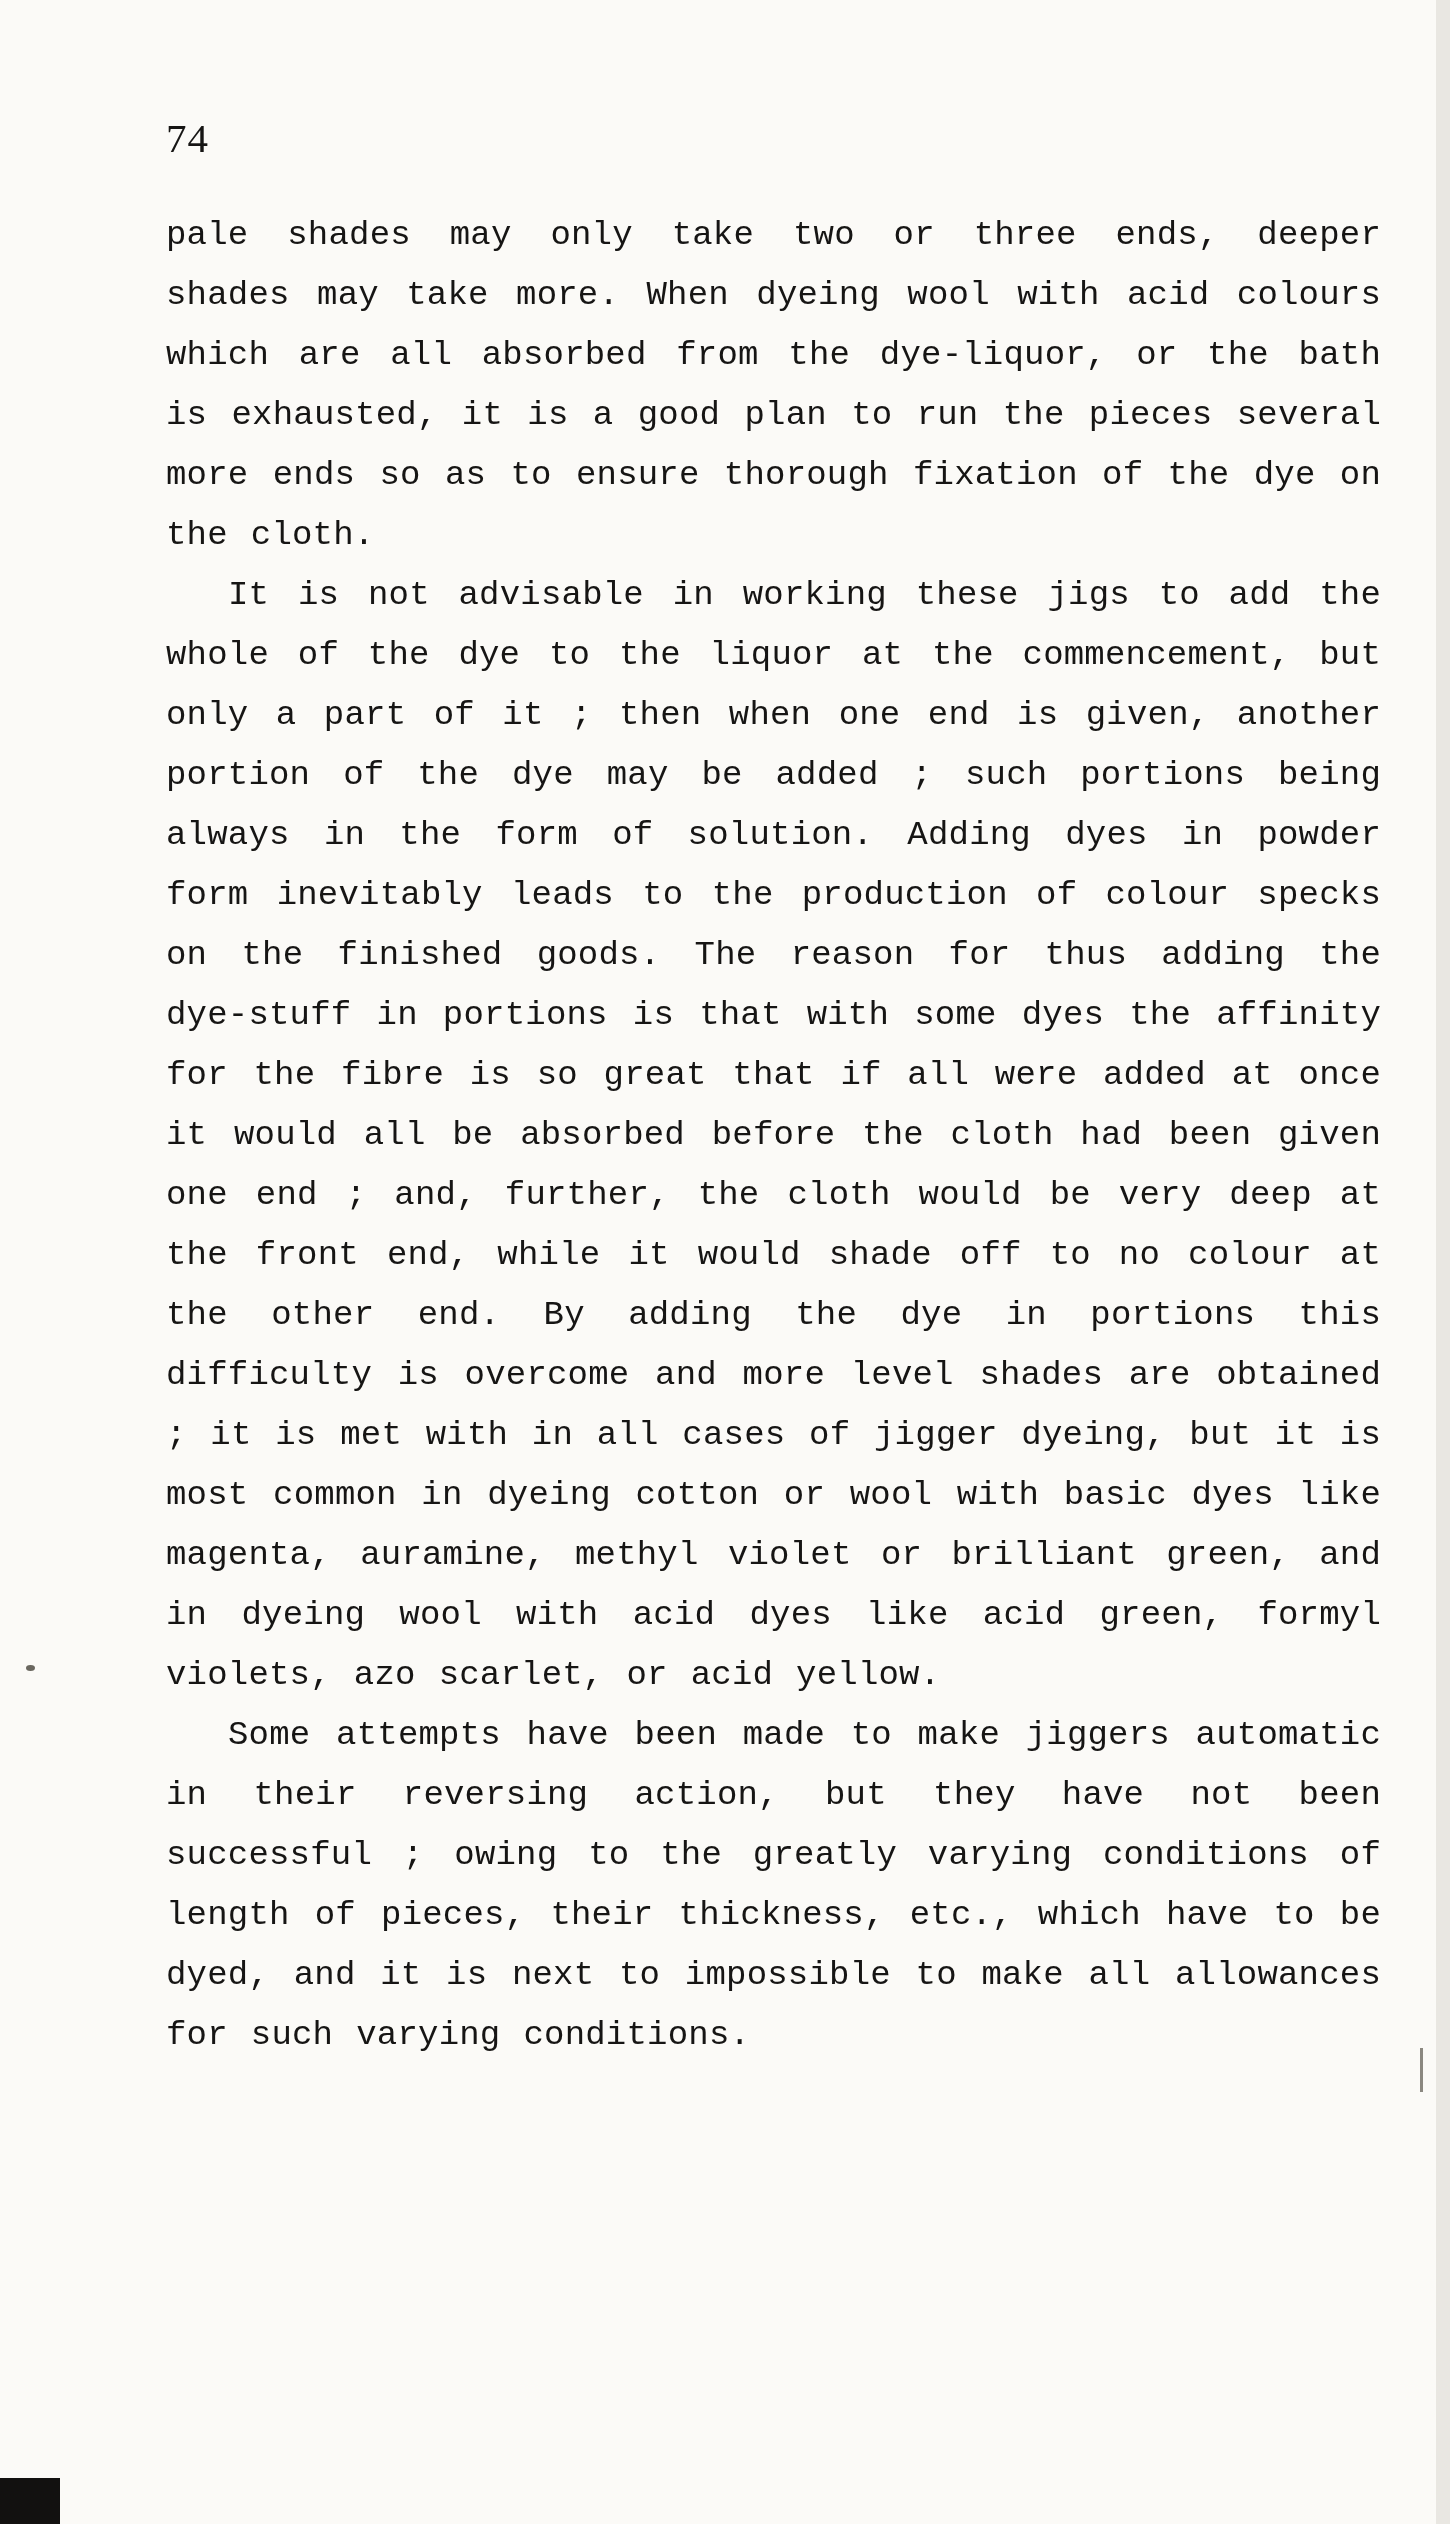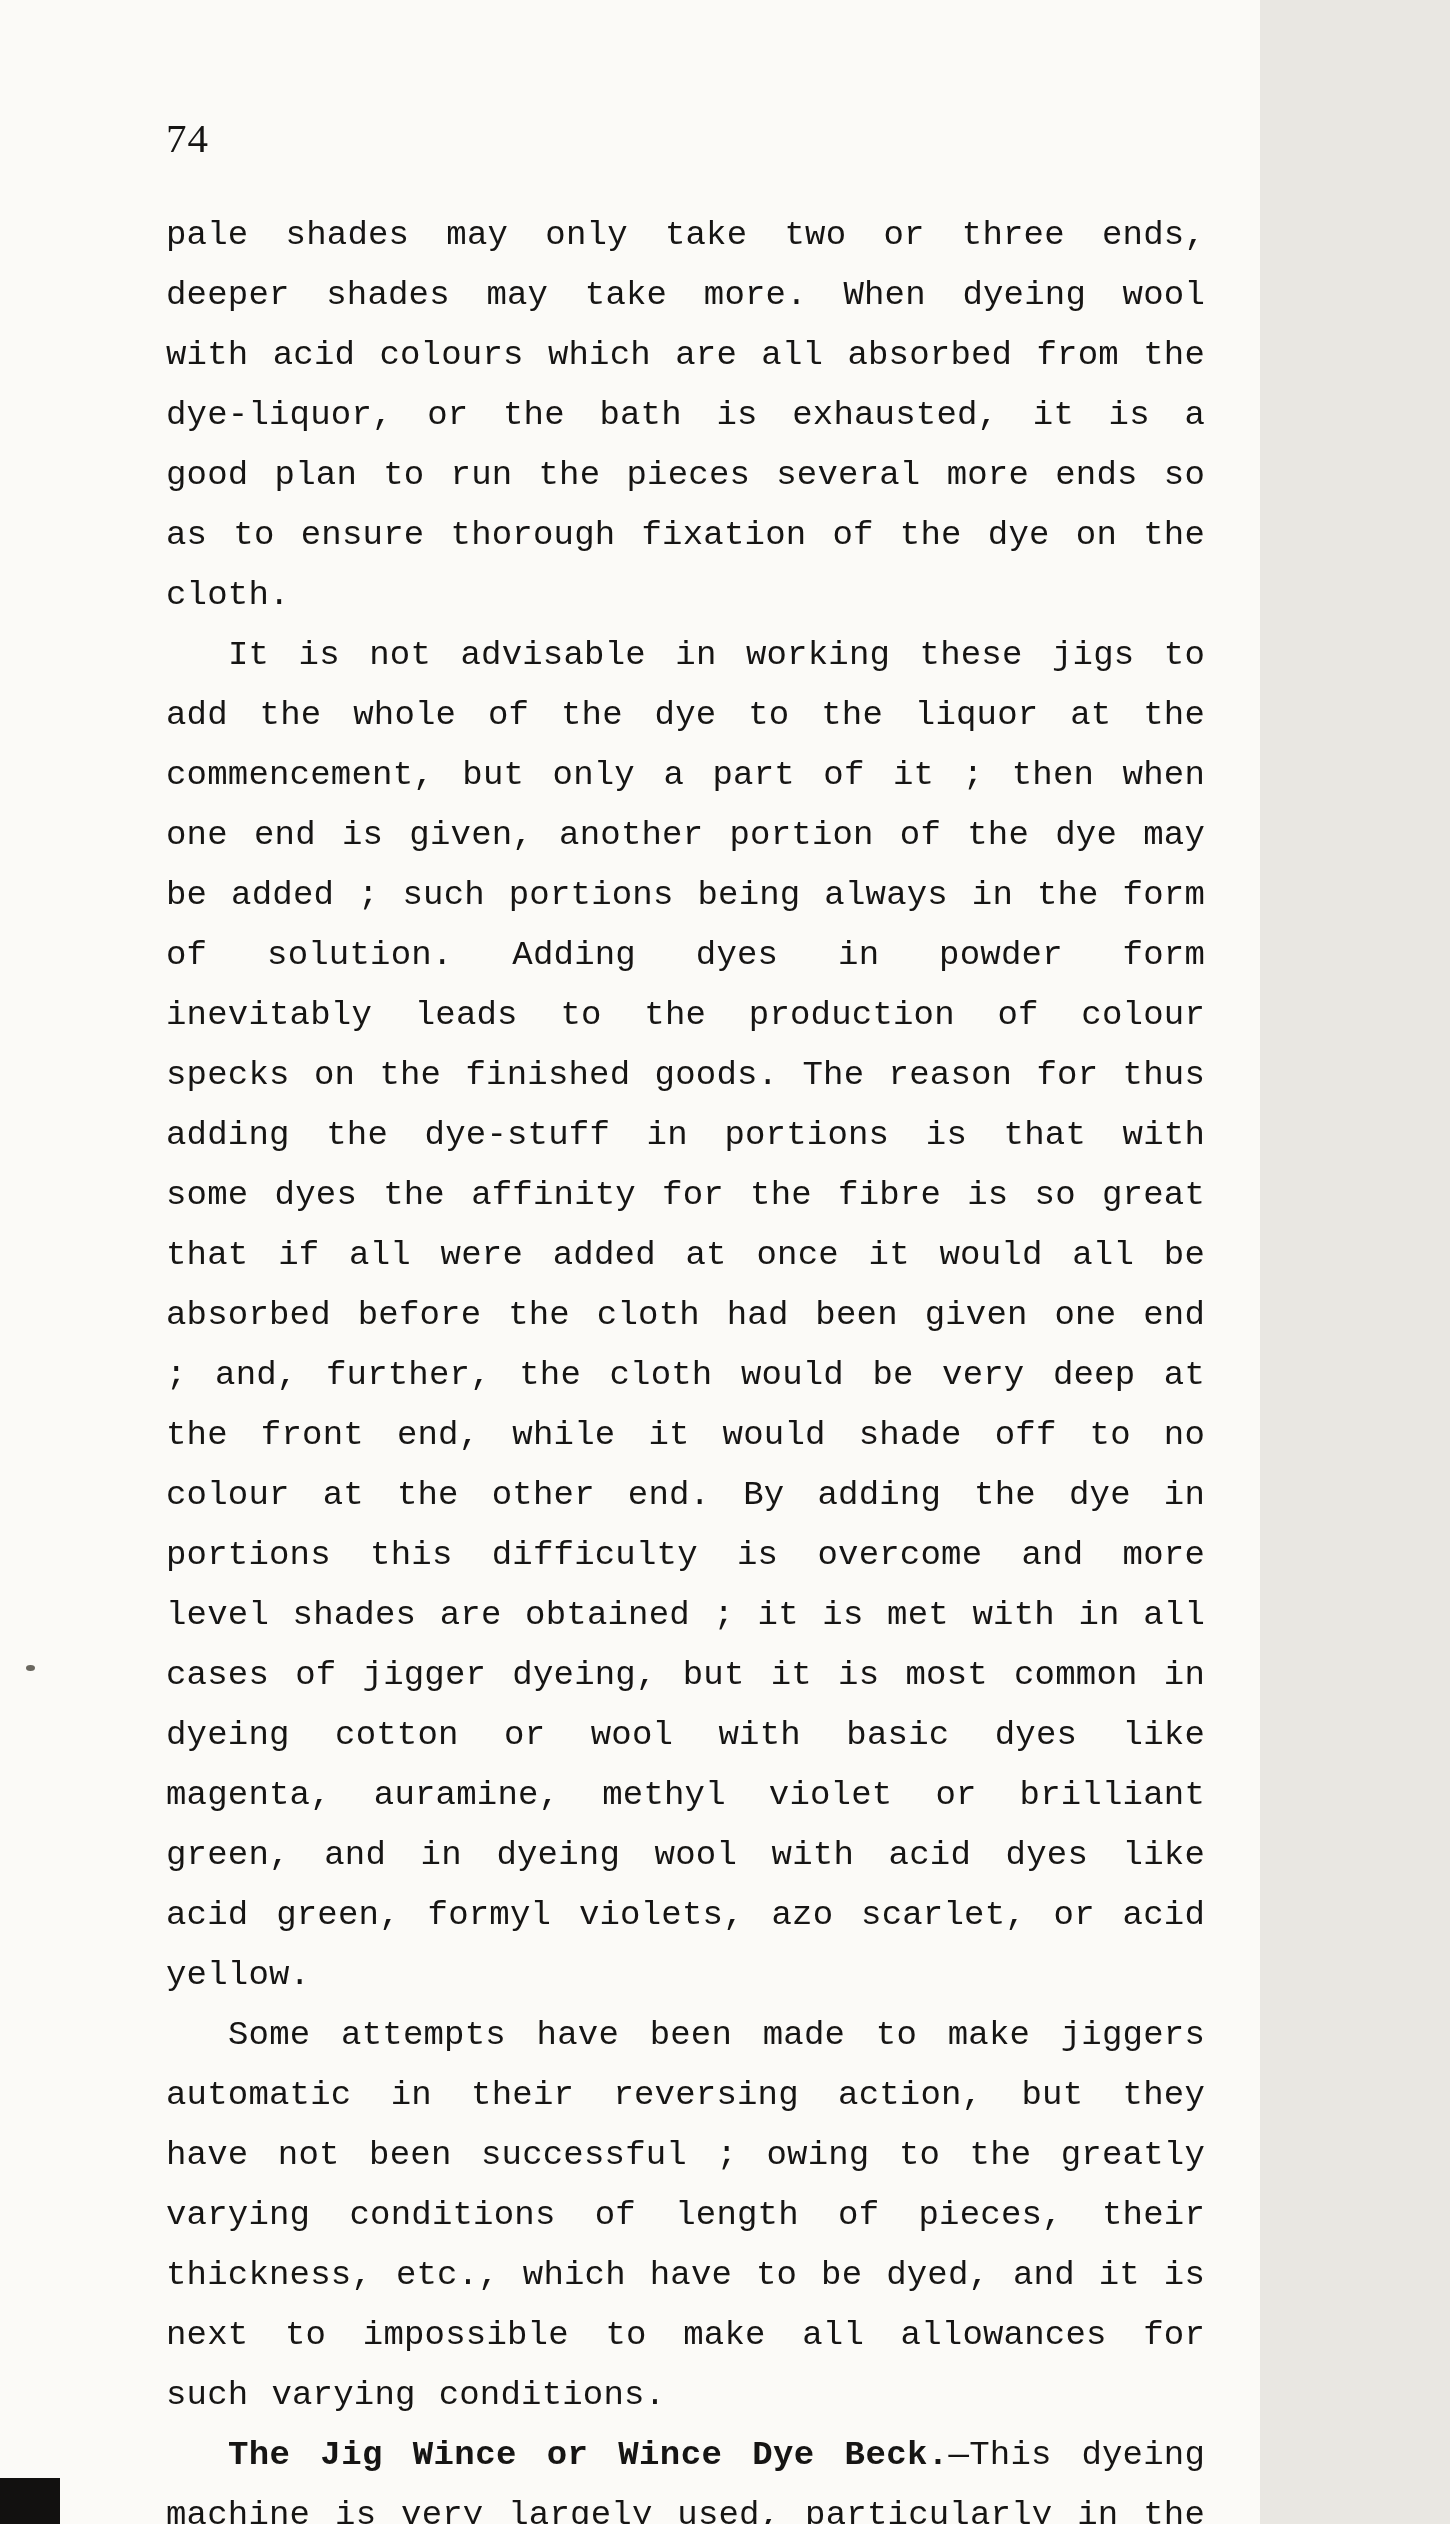--- a/index.html
+++ b/index.html
@@ -2,21 +2,21 @@
 <html><head>
 <meta charset="utf-8">
 <style>
   html, body {
     margin: 0;
     padding: 0;
     background: #e9e7e2;
   }
   .page {
     position: relative;
-    width: 1260px;
+    width: 1436px;
     height: 2525px;
     background: #fbfaf7;
     color: #161514;
     font-family: "Liberation Serif", "DejaVu Serif", serif;
     overflow: hidden;
     box-sizing: border-box;
     padding: 114px 55px 0 166px;
   }
   .running-head {
     position: relative;
@@ -89,21 +89,20 @@
 <div class="page">
 
   <header class="running-head">
     <span class="page-number">74</span>
   </header>
 
   <main class="text-block">
     <p class="para no-indent">pale shades may only take two or three ends, deeper shades may take more.  When dyeing wool with acid colours which are all absorbed from the dye-liquor, or the bath is exhausted, it is a good plan to run the pieces several more ends so as to ensure thorough fixation of the dye on the cloth.</p>
     <p class="para indent">It is not advisable in working these jigs to add the whole of the dye to the liquor at the commencement, but only a part of it ;  then when one end is given, another portion of the dye may be added ; such portions being always in the form of solution.  Adding dyes in powder form inevitably leads to the production of colour specks on the finished goods. The reason for thus adding the dye-stuff in portions is that with some dyes the affinity for the fibre is so great that if all were added at once it would all be absorbed before the cloth had been given one end ;  and, further, the cloth would be very deep at the front end, while it would shade off to no colour at the other end.  By adding the dye in portions this difficulty is overcome and more level shades are obtained ; it is met with in all cases of jigger dyeing, but it is most common in dyeing cotton or wool with basic dyes like magenta, auramine, methyl violet or brilliant green, and in dyeing wool with acid dyes like acid green, formyl violets, azo scarlet, or acid yellow.</p>
     <p class="para indent">Some attempts have been made to make jiggers automatic in their reversing action, but they have not been successful ; owing to the greatly varying conditions of length of pieces, their thickness, etc., which have to be dyed, and it is next to impossible to make all allowances for such varying conditions.</p>
-    <p class="para indent"><b class="lead">The Jig Wince or Wince Dye Beck.</b><span>—This dyeing machine is very largely used, particularly in the dyeing of woollen cloths.  It is made by many makers, and varies somewhat in form accordingly.  Figs. 20, 21 and 22, show three forms</span></p>
   </main>
 
   <div class="artifact-dot"></div>
   <div class="artifact-right-tick"></div>
   <div class="artifact-corner-block"></div>
 
 </div>
 
 
 </body></html>

